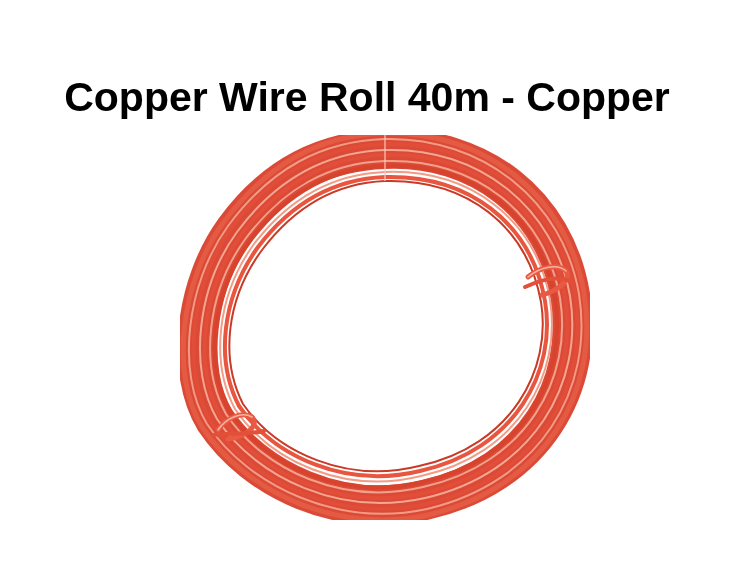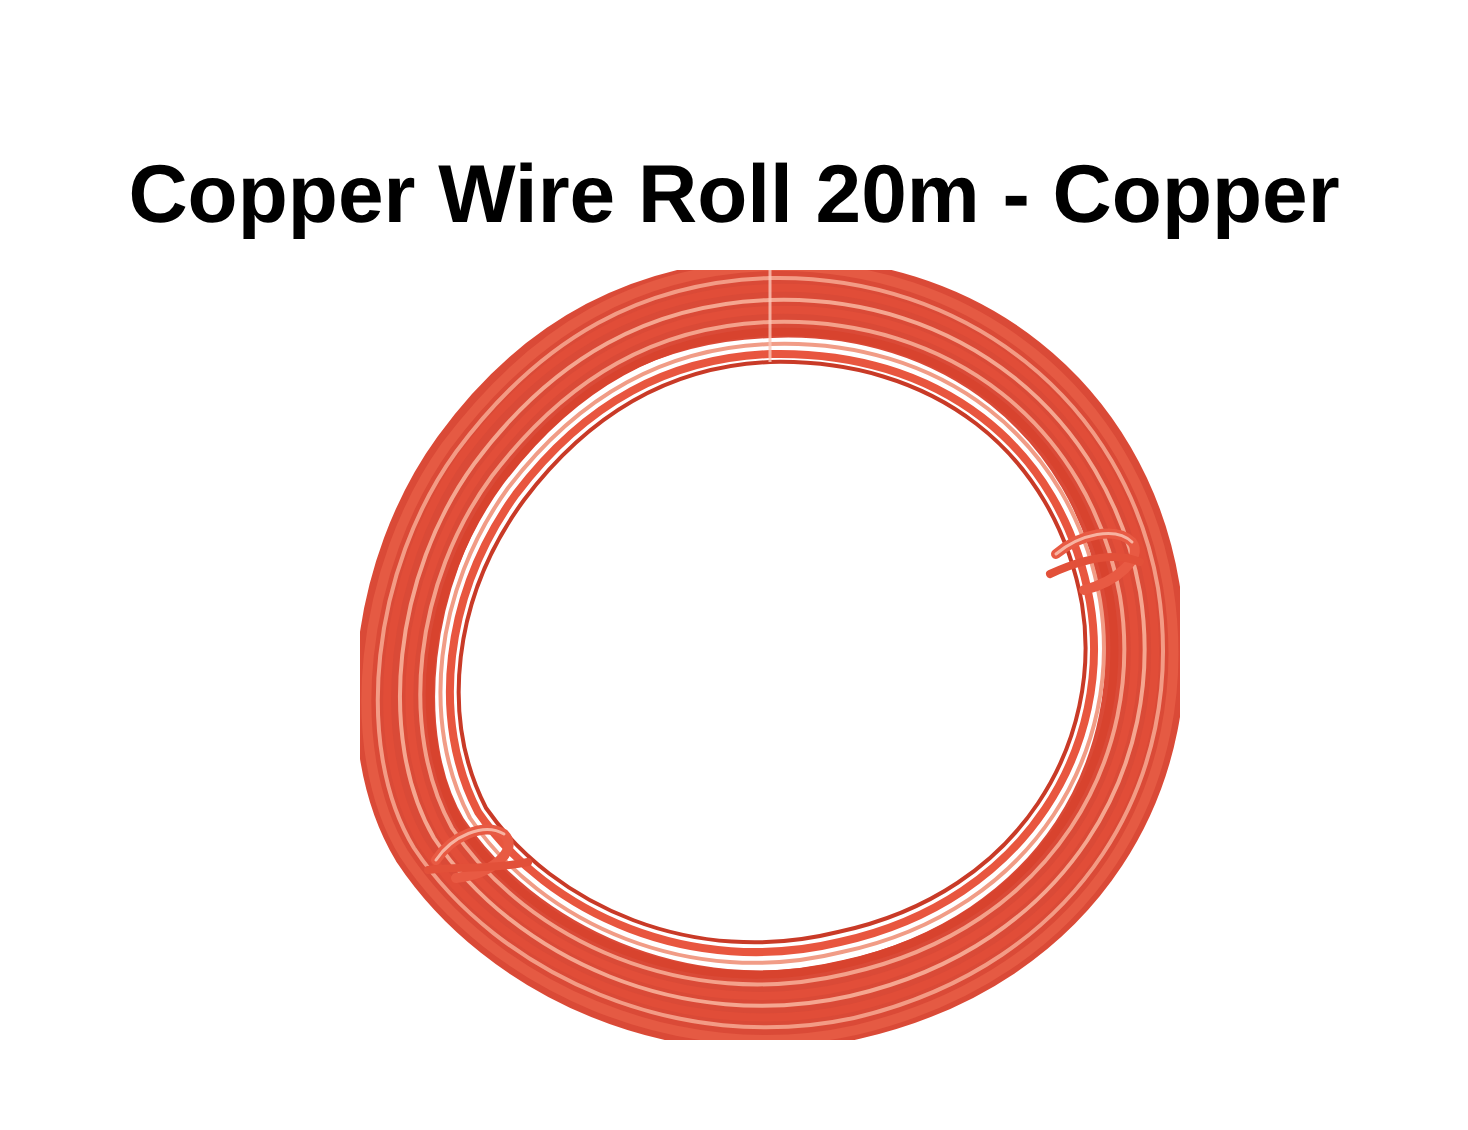--- a/index.html
+++ b/index.html
@@ -32,21 +32,21 @@
       left: 180px;
       top: 135px;
       width: 410px;
       height: 385px;
     }
   </style>
 </head>
 <body>
 
 <div>
-  <h1 class="title">Copper Wire Roll 20m - Copper</h1>
+  <h1 class="title">Copper Wire Roll 40m - Copper</h1>
 
   <div class="coil">
     <svg width="410" height="385" viewBox="0 0 410 385" xmlns="http://www.w3.org/2000/svg">
       <defs>
         <linearGradient id="wireGrad" x1="0" y1="0" x2="1" y2="1">
           <stop offset="0" stop-color="#ee5a45"></stop>
           <stop offset="0.5" stop-color="#e44a35"></stop>
           <stop offset="1" stop-color="#d9452f"></stop>
         </linearGradient>
       </defs>

